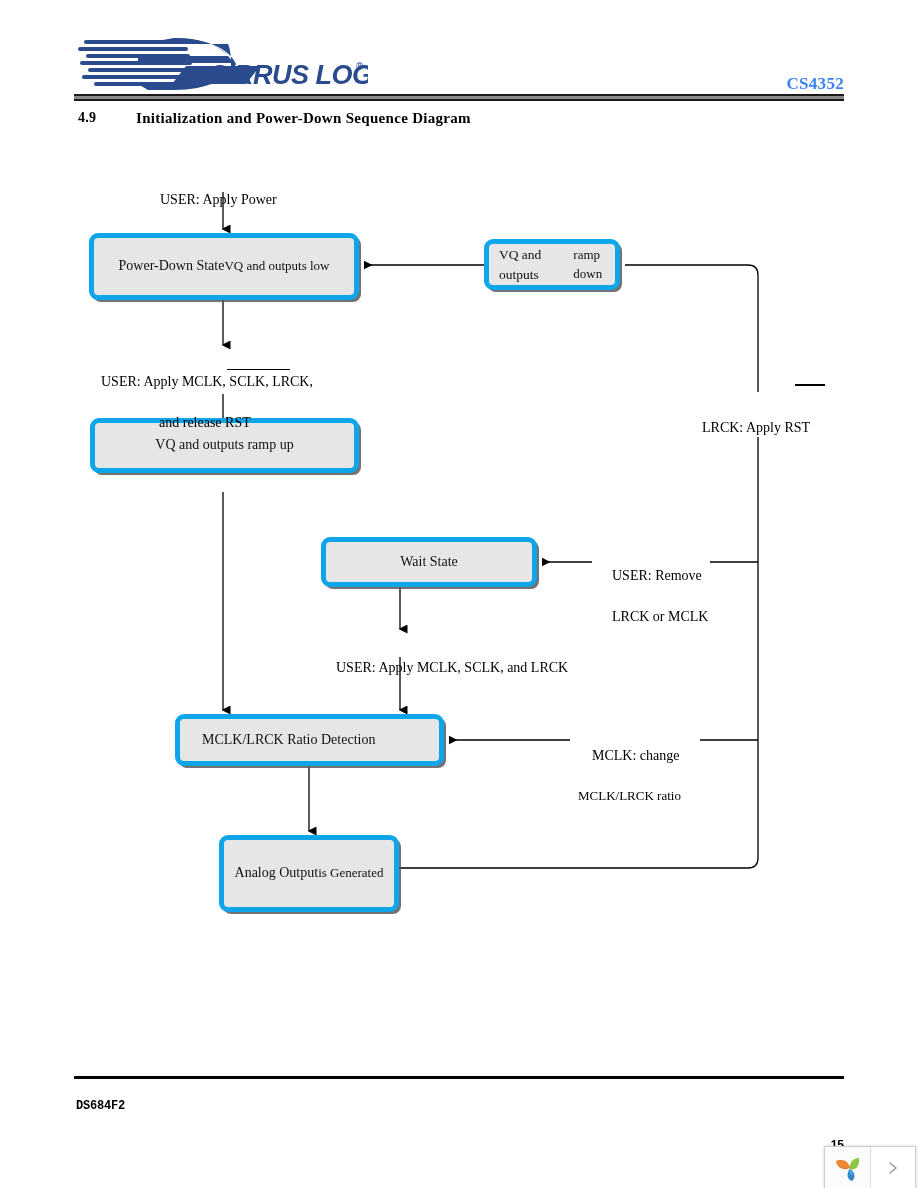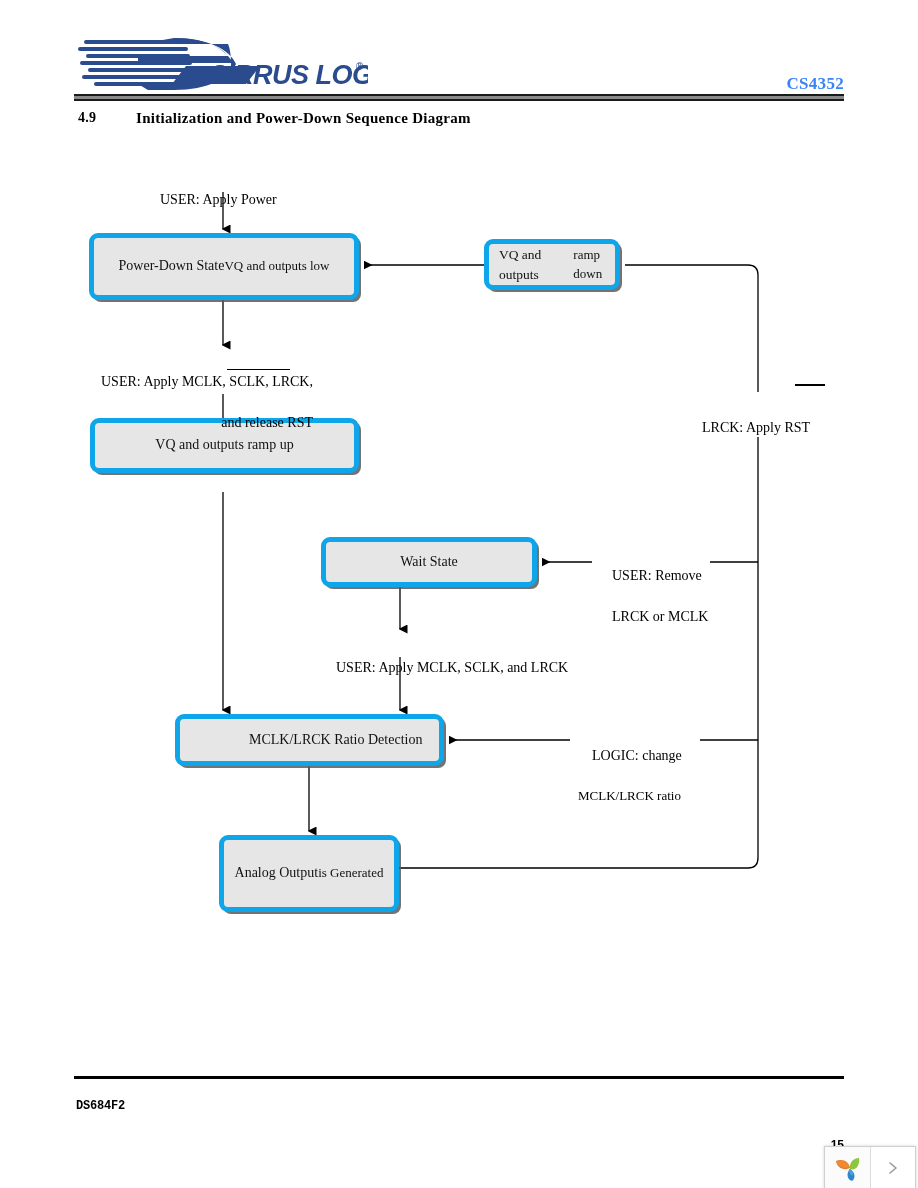--- a/index.html
+++ b/index.html
@@ -100,35 +100,35 @@
   #node-powerdown   { left: 89px;  top: 233px; width: 270px; height: 67px; }
   #node-rampdown    { left: 484px; top: 239px; width: 136px; height: 51px; font-size: 13.5px; }
   #node-rampup      { left: 90px;  top: 418px; width: 269px; height: 55px; }
   #node-waitstate   { left: 321px; top: 537px; width: 216px; height: 50px; }
   #node-ratio       { left: 175px; top: 714px; width: 269px; height: 52px; }
   #node-analog      { left: 219px; top: 835px; width: 180px; height: 77px; }
 
   #node-rampdown .l1,
   #node-rampdown .l2 { width: 100%; text-align: left; padding-left: 10px; box-sizing: border-box; }
   #node-rampdown .l2 { padding-left: 26px; }
-  #node-ratio { justify-content: center; padding-left: 47px; }
+  #node-ratio { justify-content: center; }
   #node-ratio .l1 { width: 100%; text-align: left; padding-left: 22px; box-sizing: border-box; }
 
   
   .anno {
     position: absolute;
     font-size: 14px;
     line-height: 1.45;
     color: #000;
     white-space: pre;
   }
   .anno.left   { text-align: left; }
 
   #anno-apply-power   { left: 146px; top: 170px; }
-  #anno-apply-clocks  { left: 87px;  top: 352px; text-align: right; }
+  #anno-apply-clocks  { left: 87px;  top: 352px; }
   #anno-apply-rst     { left: 688px; top: 398px; }
   #anno-remove        { left: 598px; top: 546px; }
   #anno-apply-mclk2   { left: 322px; top: 638px; }
   #anno-change-ratio  { left: 578px; top: 726px; }
 
   #anno-apply-clocks .l2 { display:block; padding-left: 72px; }
   #anno-change-ratio .l2 { display:block; font-size: 13px; }
 
   
   .underline-artifact {
@@ -310,21 +310,21 @@
   <div class="anno left" id="anno-remove">
     <span>USER: Remove</span><br>
     <span>LRCK or MCLK</span>
   </div>
 
   <div class="anno left" id="anno-apply-mclk2">
     <span>USER: Apply MCLK, SCLK, and LRCK</span>
   </div>
 
   <div class="anno left" id="anno-change-ratio">
-    <span>LOGIC: change</span>
+    <span>MCLK: change</span>
     <span class="l2">MCLK/LRCK ratio</span>
   </div>
 
   <div id="footer-rule"></div>
   <div id="footer-doc">DS684F2</div>
   <div id="footer-page">15</div>
 
   <div id="viewer-widget">
     <div id="widget-logo-cell">
       <svg width="30" height="30" viewBox="0 0 30 30" xmlns="http://www.w3.org/2000/svg">

